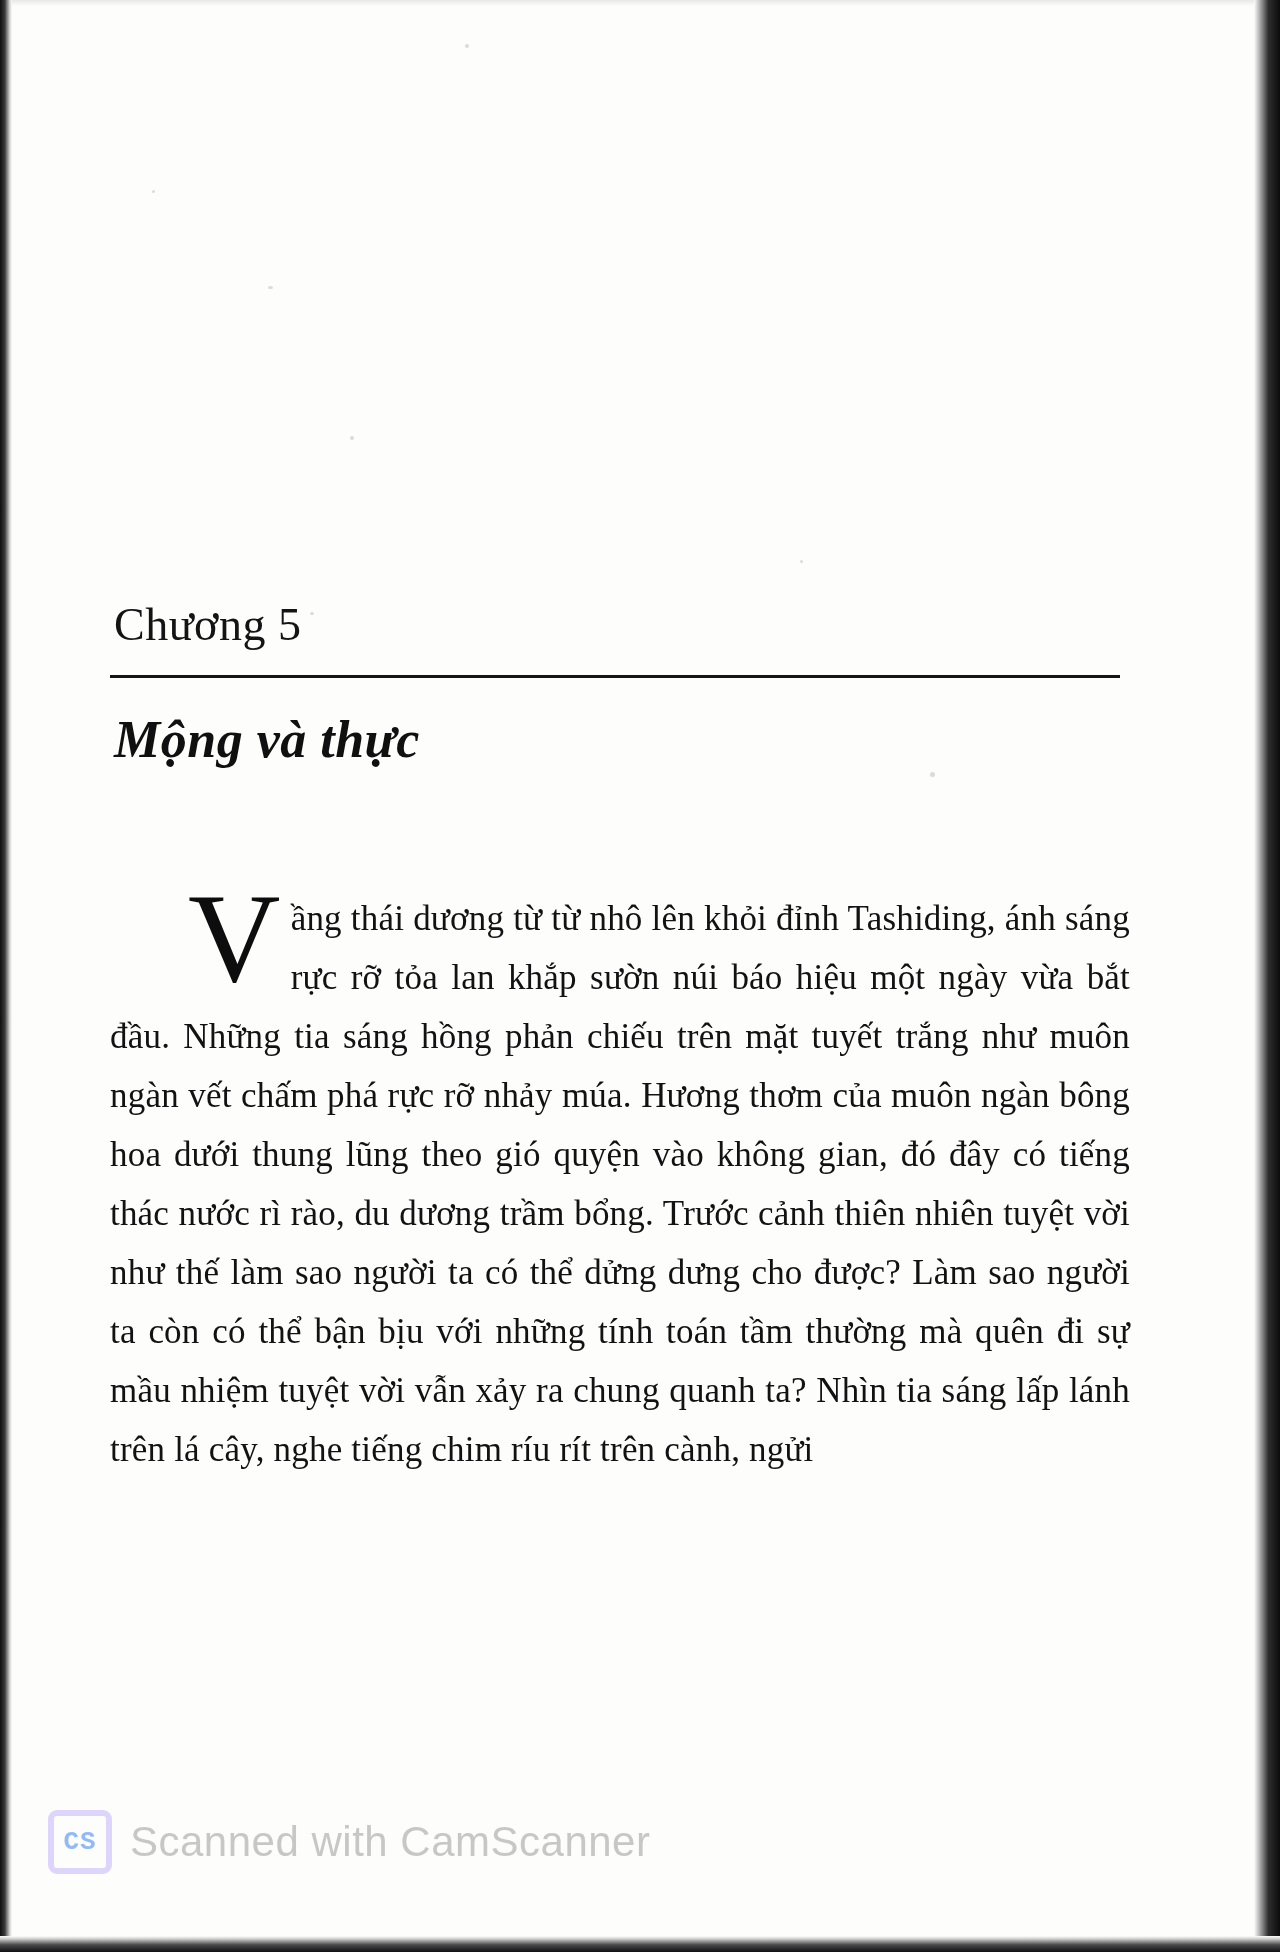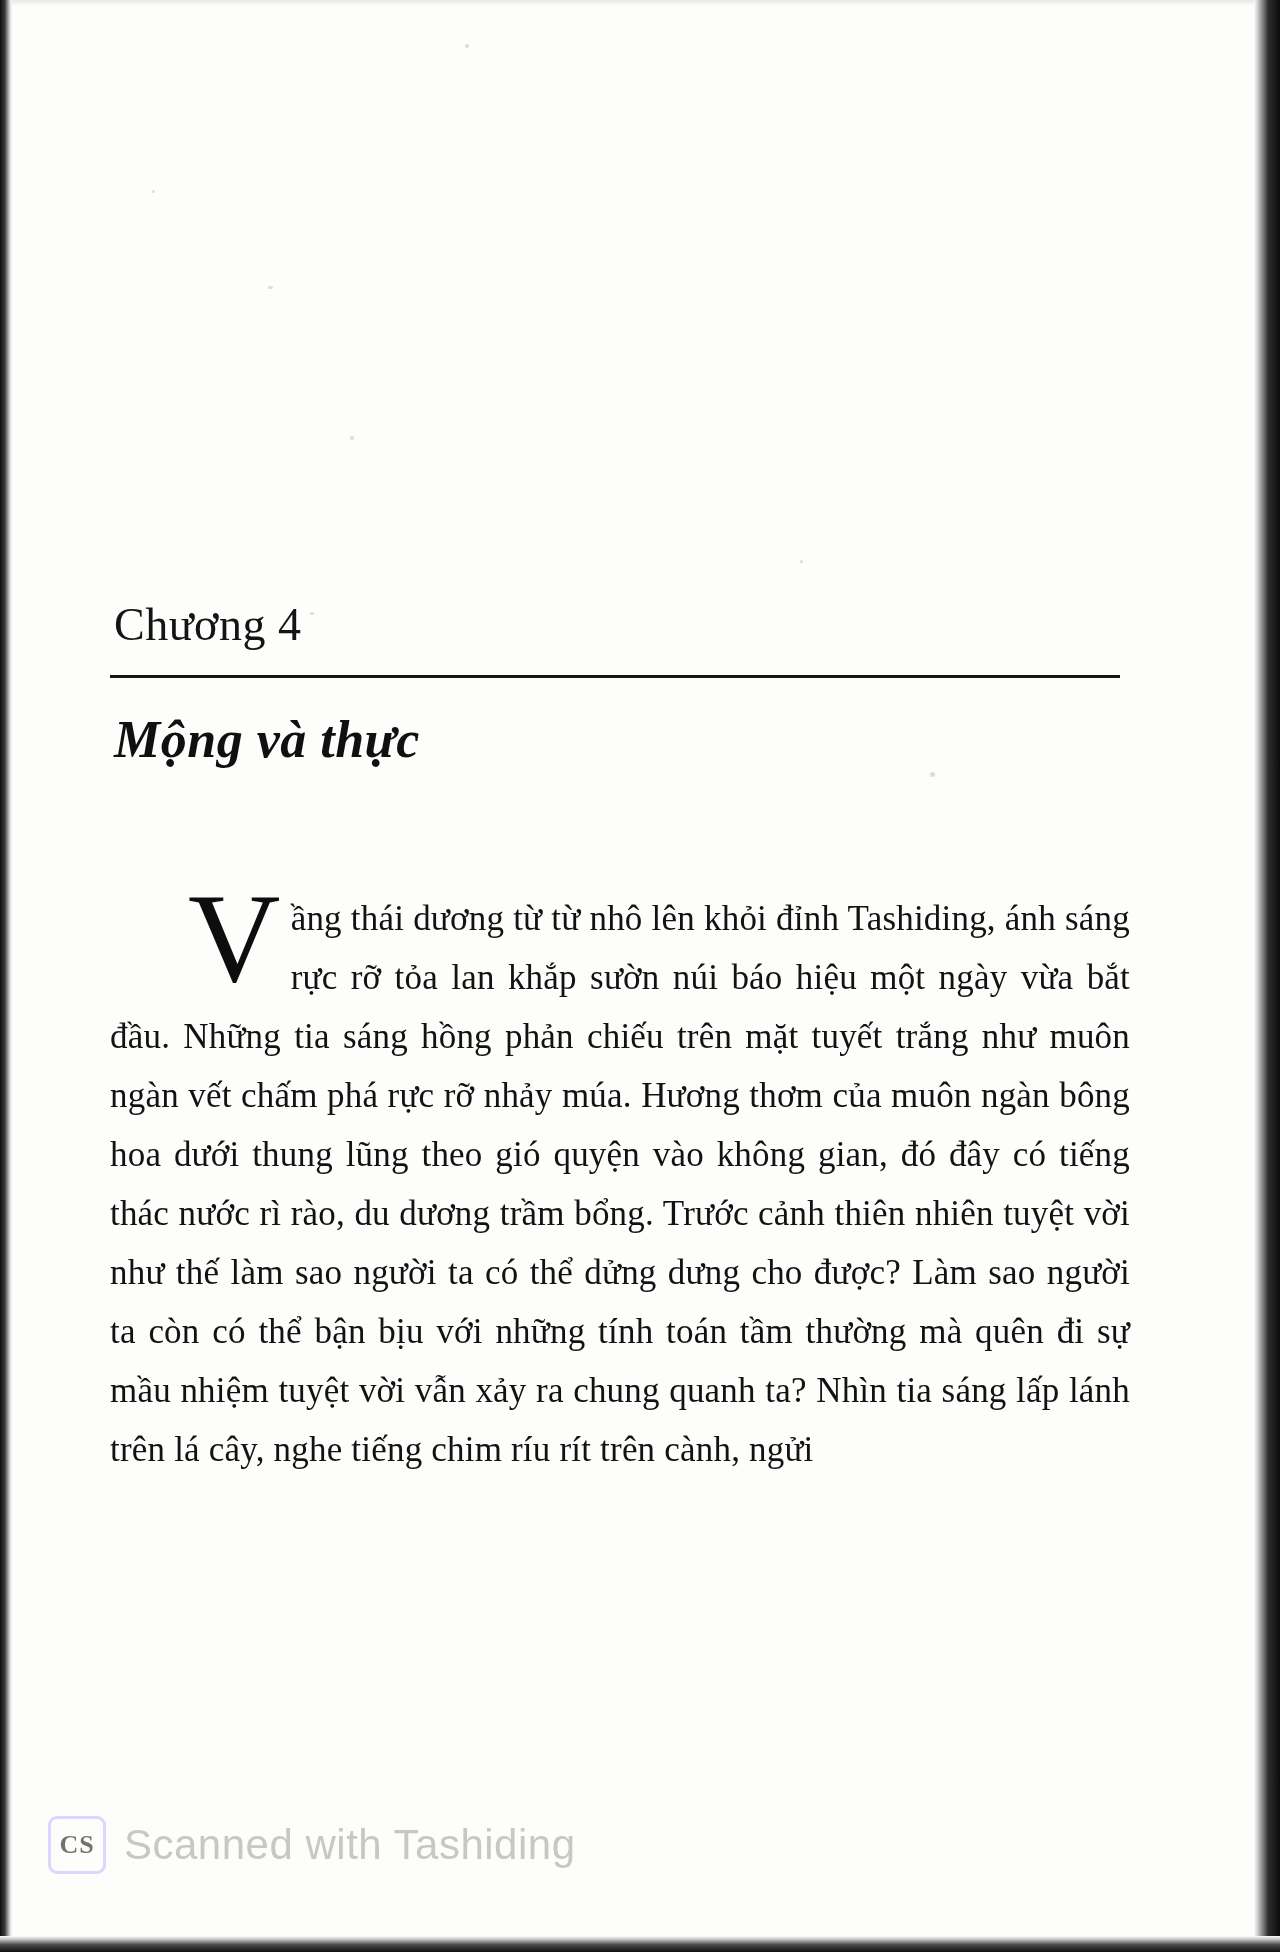--- a/index.html
+++ b/index.html
@@ -134,29 +134,29 @@
     left: 48px;
     bottom: 78px;
     display: flex;
     align-items: center;
     gap: 18px;
     opacity: .55;
   }
   #cs-badge {
     width: 52px;
     height: 52px;
-    border: 3px solid #c4b5fd;
+    border: 6px solid #c4b5fd;
     border-radius: 9px;
     display: flex;
     align-items: center;
     justify-content: center;
-    font-family: Liberation Serif, serif;
+    font-family: Liberation Mono, monospace;
     font-size: 26px;
     font-weight: bold;
-    color: #000000;
+    color: #3b82f6;
     letter-spacing: 1px;
   }
   #wm-text {
     font-family: "Liberation Sans", sans-serif;
     font-size: 42px;
     color: #9b9b9b;
     letter-spacing: 0.5px;
   }
 </style>
 </head>
@@ -172,31 +172,31 @@
   <div class="speck" style="left:465px; top:44px; width:4px; height:4px;"></div>
   <div class="speck" style="left:152px; top:190px; width:3px; height:3px;"></div>
   <div class="speck" style="left:268px; top:286px; width:5px; height:3px;"></div>
   <div class="speck" style="left:350px; top:436px; width:4px; height:4px;"></div>
   <div class="speck" style="left:800px; top:560px; width:3px; height:3px;"></div>
   <div class="speck" style="left:930px; top:772px; width:5px; height:5px;"></div>
   <div class="speck" style="left:310px; top:612px; width:4px; height:3px;"></div>
 
   <div id="text-column">
 
-    <div id="chapter-label">Chương 4</div>
+    <div id="chapter-label">Chương 5</div>
 
     <div id="chapter-rule"></div>
 
     <div id="chapter-title">Mộng và thực</div>
 
     <div id="body-block">
       <span id="drop-cap">V</span>
       <span id="body-paragraph">ầng thái dương từ từ nhô lên khỏi đỉnh Tashiding, ánh sáng rực rỡ tỏa lan khắp sườn núi báo hiệu một ngày vừa bắt đầu. Những tia sáng hồng phản chiếu trên mặt tuyết trắng như muôn ngàn vết chấm phá rực rỡ nhảy múa. Hương thơm của muôn ngàn bông hoa dưới thung lũng theo gió quyện vào không gian, đó đây có tiếng thác nước rì rào, du dương trầm bổng. Trước cảnh thiên nhiên tuyệt vời như thế làm sao người ta có thể dửng dưng cho được? Làm sao người ta còn có thể bận bịu với những tính toán tầm thường mà quên đi sự mầu nhiệm tuyệt vời vẫn xảy ra chung quanh ta? Nhìn tia sáng lấp lánh trên lá cây, nghe tiếng chim ríu rít trên cành, ngửi</span>
     </div>
 
   </div>
 
   <div id="watermark">
     <div id="cs-badge">CS</div>
-    <div id="wm-text">Scanned with Tashiding</div>
+    <div id="wm-text">Scanned with CamScanner</div>
   </div>
 
 </div>
 
 </body></html>

